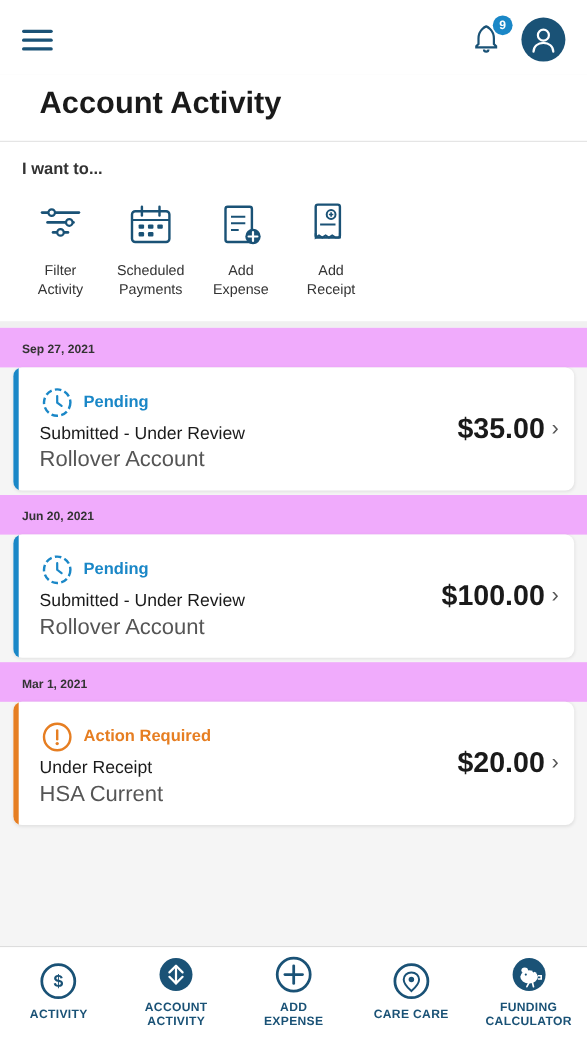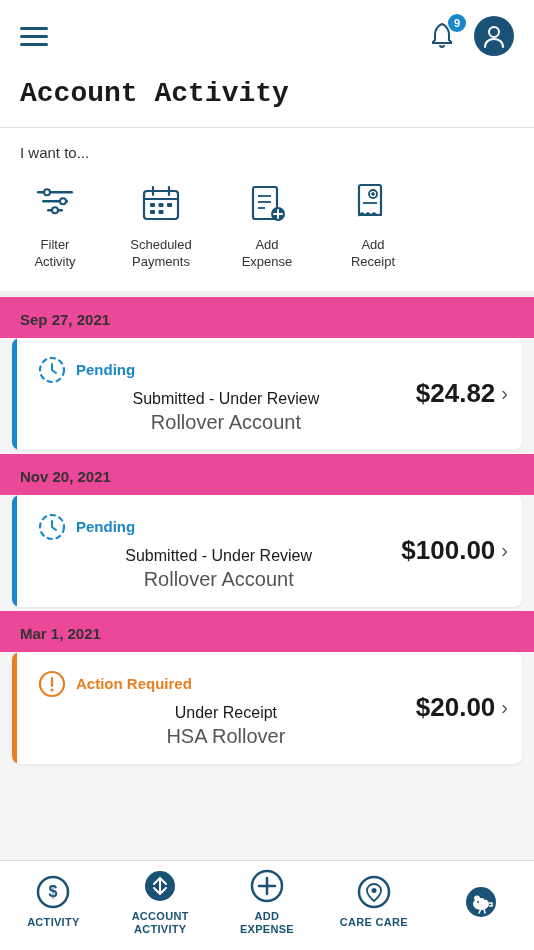--- a/index.html
+++ b/index.html
@@ -72,46 +72,45 @@
       background: #1a5276;
       display: flex;
       align-items: center;
       justify-content: center;
       cursor: pointer;
     }
 
     
     .page-title-section {
       background: #fff;
-      padding: 10px 20px 18px;
+      padding: 10px 36px 18px;
       border-bottom: 1px solid #e0e0e0;
-      font-family: Liberation Mono, monospace;
     }
     .page-title {
       font-size: 28px;
       font-weight: 800;
       color: #1a1a1a;
     }
 
     
     .i-want-section {
       background: #fff;
       padding: 16px 20px 20px;
       border-bottom: 6px solid #f0f0f0;
     }
     .i-want-label {
       font-size: 15px;
-      font-weight: 400;
+      font-weight: 700;
       color: #333;
       margin-bottom: 16px;
     }
     .quick-actions {
       display: flex;
       justify-content: flex-start;
-      gap: 36px;
+      gap: 12px;
     }
     .quick-action-item {
       display: flex;
       flex-direction: column;
       align-items: center;
       gap: 8px;
       cursor: pointer;
       min-width: 70px;
     }
     .quick-action-icon {
@@ -127,36 +126,35 @@
       text-align: center;
       line-height: 1.3;
     }
 
     
     .activity-content {
       padding: 0 0 100px;
     }
     .date-header {
       padding: 14px 20px 10px;
-      font-size: 15px;
+      font-size: 11px;
       font-weight: 700;
       color: #333;
-      background: #ec4899;
+      background: #f0abfc;
     }
     .activity-card {
       background: #fff;
       margin: 0 12px 4px;
       border-radius: 8px;
       display: flex;
       align-items: center;
       padding: 16px 14px;
       position: relative;
       overflow: hidden;
       box-shadow: 0 1px 3px rgba(0,0,0,0.08);
-      text-align: center;
     }
     .card-left-bar {
       position: absolute;
       left: 0;
       top: 0;
       bottom: 0;
       width: 5px;
       border-radius: 8px 0 0 8px;
     }
     .card-left-bar.blue { background: #1a87c7; }
@@ -363,26 +361,26 @@
             <circle cx="15" cy="15" r="12" stroke="#1a87c7" stroke-width="2.2" fill="none" stroke-dasharray="6 3"></circle>
             <polyline points="15,9 15,15 19,18" stroke="#1a87c7" stroke-width="2" stroke-linecap="round" fill="none"></polyline>
           </svg>
         </div>
         <span class="status-label pending">Pending</span>
       </div>
       <div class="card-title">Submitted - Under Review</div>
       <div class="card-subtitle">Rollover Account</div>
     </div>
     <div class="card-amount-wrap">
-      <span class="card-amount">$24.82</span>
+      <span class="card-amount">$35.00</span>
       <span class="chevron-icon">›</span>
     </div>
   </div>
 
-  <div class="date-header">Nov 20, 2021</div>
+  <div class="date-header">Jun 20, 2021</div>
   <div class="activity-card">
     <div class="card-left-bar blue"></div>
     <div class="card-body">
       <div class="card-status">
         <div class="status-icon-wrap">
           <svg width="30" height="30" viewBox="0 0 30 30" fill="none">
             <circle cx="15" cy="15" r="12" stroke="#1a87c7" stroke-width="2.2" fill="none" stroke-dasharray="6 3"></circle>
             <polyline points="15,9 15,15 19,18" stroke="#1a87c7" stroke-width="2" stroke-linecap="round" fill="none"></polyline>
           </svg>
         </div>
@@ -405,21 +403,21 @@
         <div class="status-icon-wrap">
           <svg width="30" height="30" viewBox="0 0 30 30" fill="none">
             <circle cx="15" cy="15" r="12" stroke="#e67e22" stroke-width="2.2" fill="none"></circle>
             <line x1="15" y1="9" x2="15" y2="17" stroke="#e67e22" stroke-width="2.2" stroke-linecap="round"></line>
             <circle cx="15" cy="21" r="1.5" fill="#e67e22"></circle>
           </svg>
         </div>
         <span class="status-label action">Action Required</span>
       </div>
       <div class="card-title">Under Receipt</div>
-      <div class="card-subtitle">HSA Rollover</div>
+      <div class="card-subtitle">HSA Current</div>
     </div>
     <div class="card-amount-wrap">
       <span class="card-amount">$20.00</span>
       <span class="chevron-icon">›</span>
     </div>
   </div>
 
 </div>
 
 <div class="bottom-nav">
@@ -474,15 +472,16 @@
         <circle cx="18" cy="18" r="15" fill="#1a5276"></circle>
         <ellipse cx="18" cy="20" rx="8" ry="6" fill="#fff"></ellipse>
         <ellipse cx="14" cy="14" rx="3" ry="2.5" fill="#fff"></ellipse>
         <circle cx="15" cy="18" r="1" fill="#1a5276"></circle>
         <path d="M26 19 L29 19 L29 22 L26 22" stroke="#fff" stroke-width="1.5" fill="none"></path>
         <line x1="18" y1="25" x2="16" y2="29" stroke="#fff" stroke-width="1.5" stroke-linecap="round"></line>
         <line x1="21" y1="25" x2="22" y2="29" stroke="#fff" stroke-width="1.5" stroke-linecap="round"></line>
         <circle cx="22" cy="15" r="1" fill="#1a5276"></circle>
       </svg>
     </div>
+    <span class="nav-label">FUNDING<br>CALCULATOR</span>
   </div>
 
 </div>
 
 </body></html>

